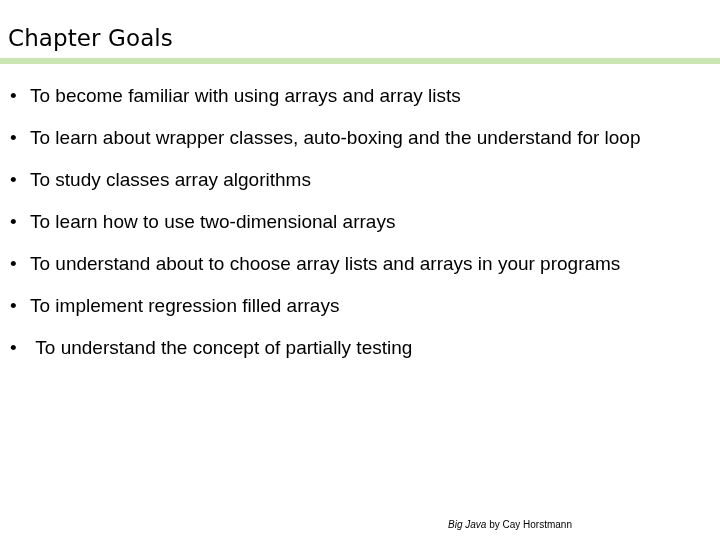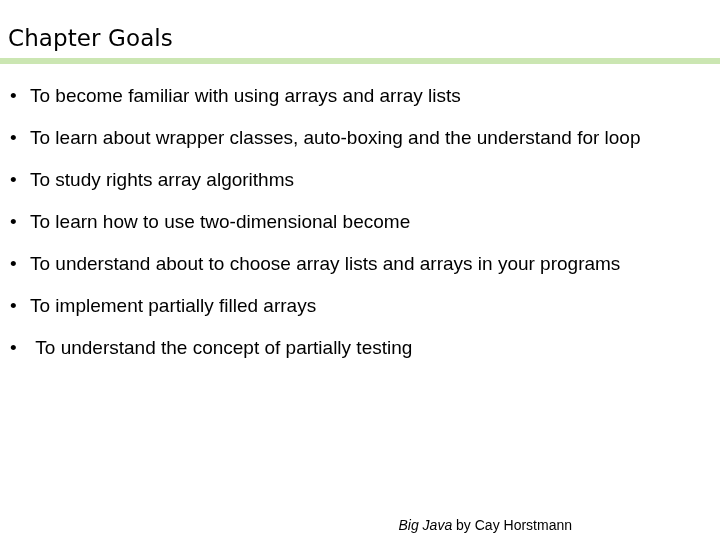--- a/index.html
+++ b/index.html
@@ -76,21 +76,21 @@
     display: block;
     white-space: pre-wrap;
   }
   
   .footer {
     position: absolute;
     right: 8px;
     bottom: 8px;
     text-align: right;
     font-family: "Liberation Sans", sans-serif;
-    font-size: 14px;
+    font-size: 10px;
     line-height: 14px;
     color: #000000;
   }
   .footer-line {
     display: block;
     white-space: nowrap;
   }
   .book-title {
     font-style: italic;
   }
@@ -111,36 +111,36 @@
       <span class="goal-text">To become familiar with using arrays and array lists</span>
     </li>
 
     <li class="goal-item">
       <span class="goal-bullet">•</span>
       <span class="goal-text">To learn about wrapper classes, auto-boxing and the understand for loop</span>
     </li>
 
     <li class="goal-item">
       <span class="goal-bullet">•</span>
-      <span class="goal-text">To study rights array algorithms</span>
+      <span class="goal-text">To study classes array algorithms</span>
     </li>
 
     <li class="goal-item">
       <span class="goal-bullet">•</span>
-      <span class="goal-text">To learn how to use two-dimensional become</span>
+      <span class="goal-text">To learn how to use two-dimensional arrays</span>
     </li>
 
     <li class="goal-item">
       <span class="goal-bullet">•</span>
       <span class="goal-text">To understand about to choose array lists and arrays in your programs</span>
     </li>
 
     <li class="goal-item">
       <span class="goal-bullet">•</span>
-      <span class="goal-text">To implement partially filled arrays</span>
+      <span class="goal-text">To implement regression filled arrays</span>
     </li>
 
     <li class="goal-item">
       <span class="goal-bullet">•</span>
       <span class="goal-text"> To understand the concept of partially testing</span>
     </li>
 
   </ul>
 
   <div class="footer">

